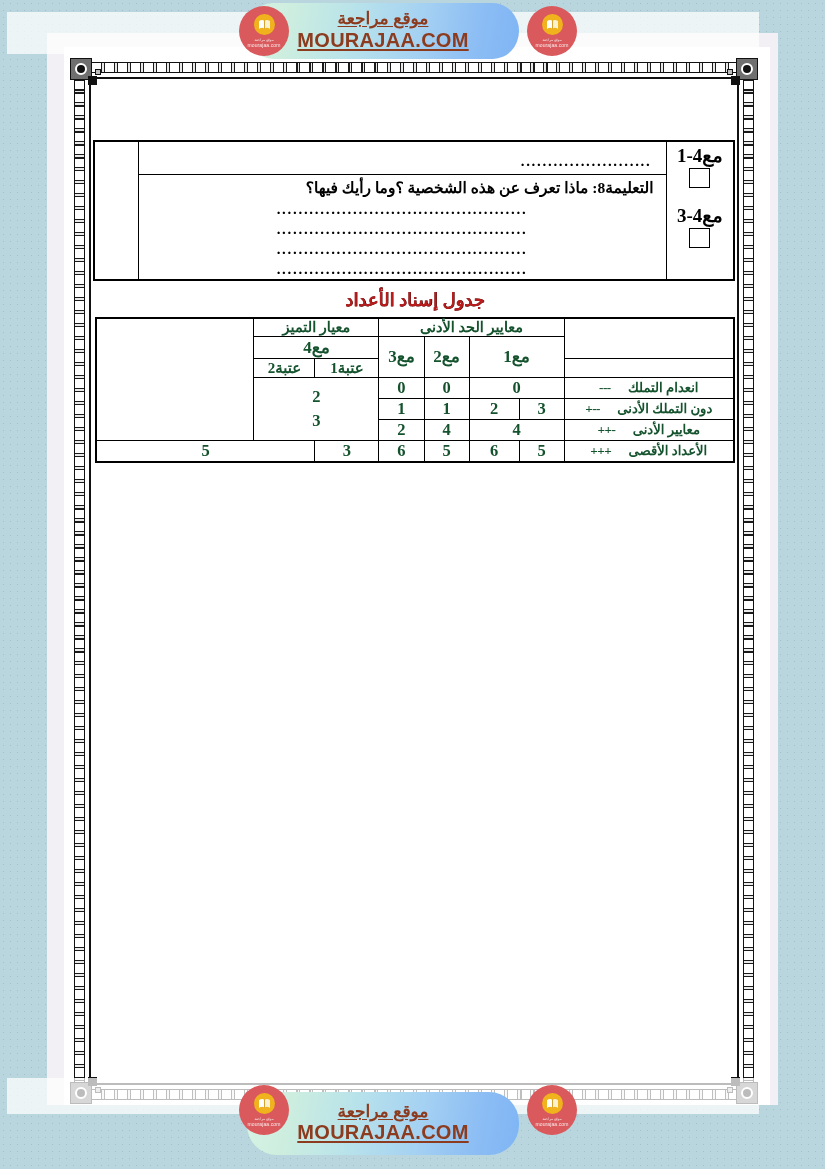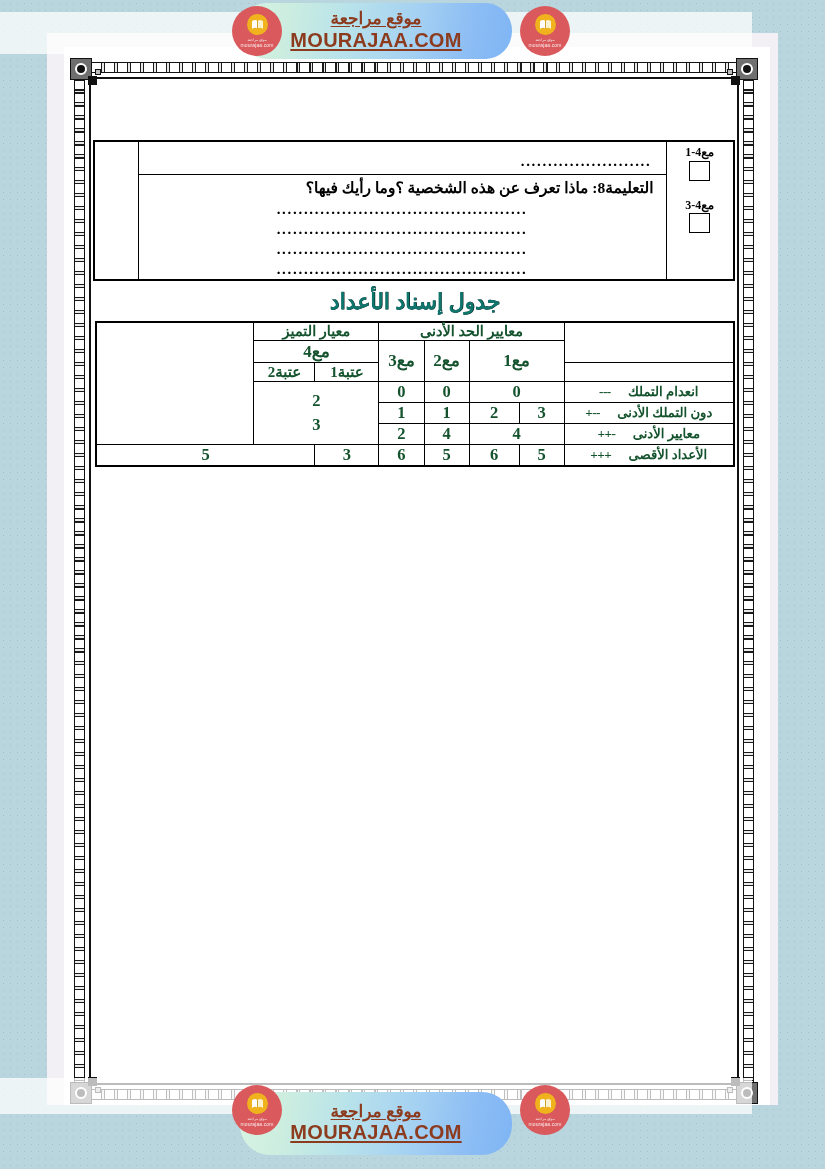--- a/index.html
+++ b/index.html
@@ -113,21 +113,21 @@
     padding: 0;
     vertical-align: top;
   }
   .col-check { width: 68px; }
   .col-main  { width: 528px; }
   .col-left  { width: 44px; }
 
   .check-cell { padding: 4px 6px 6px 6px; }
   .check-lbl {
     font-family: "Liberation Serif", serif;
-    font-size: 12px; font-weight: bold; color: #000;
+    font-size: 19px; font-weight: bold; color: #000;
     letter-spacing: -0.3px; direction: rtl; text-align: center;
     line-height: 1.05;
   }
   .check-box {
     width: 21px; height: 20px;
     border: 1.6px solid #000;
     margin: 2px auto 0 auto;
     background: #fff;
   }
   .check-gap { height: 18px; }
@@ -155,23 +155,23 @@
   .ans-line {
     padding: 1px 30px 1px 30px;
     text-align: center;
   }
 
   
   #grade-title {
     text-align: center;
     font-family: "Liberation Serif", serif;
     font-weight: bold;
-    font-size: 22px;
+    font-size: 18px;
     letter-spacing: 0.5px;
-    color: #0f766e;
+    color: #b91c1c;
     margin: 8px 0 6px 0;
     direction: rtl;
     text-shadow: 0.4px 0 0 #000;
   }
 
   
   table#grading-table {
     width: 640px;
     border: 2.6px solid #000;
     direction: rtl;
@@ -215,21 +215,21 @@
     font-family: "Liberation Serif", serif;
     display: inline-block;
     margin-right: 14px;
     letter-spacing: -0.5px;
   }
   .merge-23 { font-size: 16.5px; font-weight: bold; line-height: 1.45; }
 
   
   .banner {
     position: absolute;
-    left: 0; width: 752px;
+    left: 7px; width: 752px;
     display: flex; align-items: center; justify-content: center;
     z-index: 40;
   }
   #top-banner { top: 0px; height: 62px; }
   #bottom-banner { top: 1078px; height: 91px; }
 
   .banner-stripe {
     position: absolute; left: 0; right: 0;
     background: rgba(255,255,255,0.72);
   }

